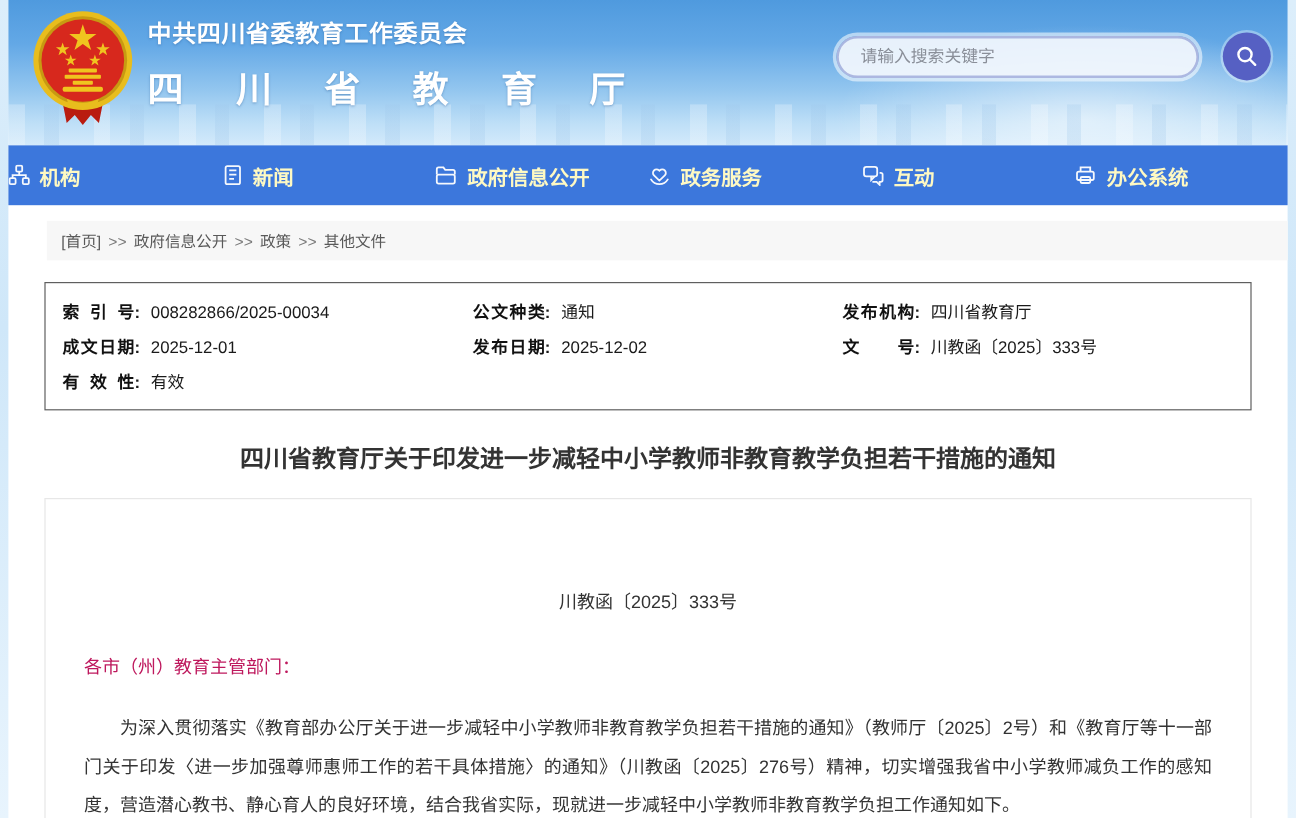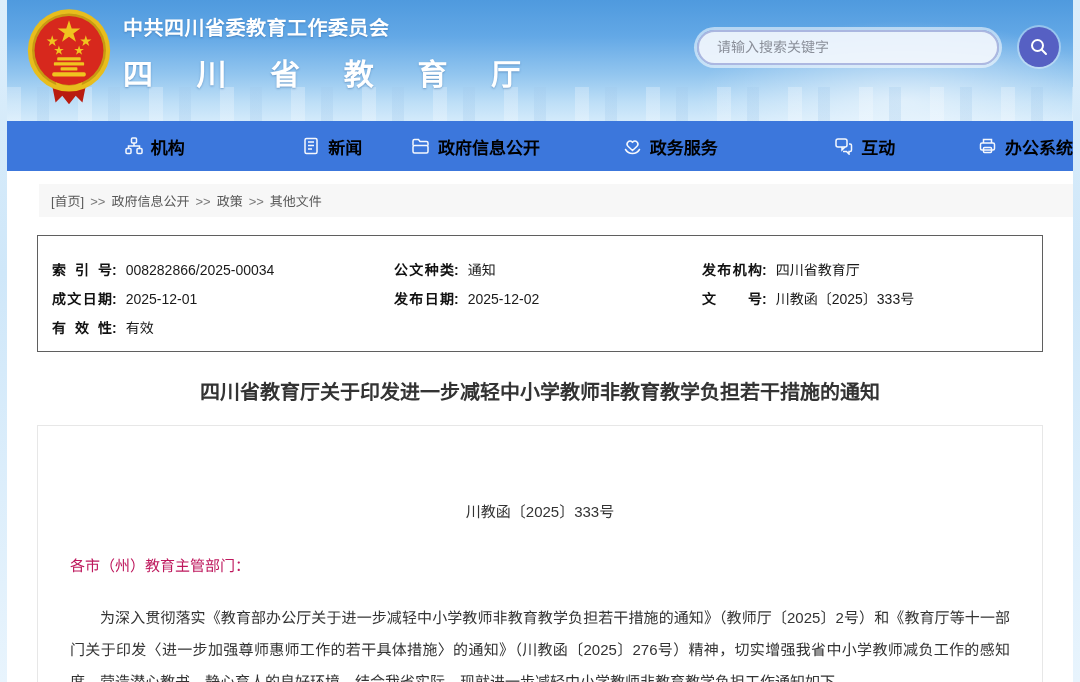--- a/index.html
+++ b/index.html
@@ -44,34 +44,34 @@
   .search-input::placeholder { color:#8a8f99; }
   .search-btn {
     width:40px; height:40px; border-radius:50%; border:none; margin-left:20px; cursor:pointer;
     background:#5660c3; display:flex; align-items:center; justify-content:center;
     box-shadow:0 0 0 2px rgba(255,255,255,.35);
   }
 
   
   .nav { height:50px; background:#3c77dc; display:flex; align-items:stretch; }
   .nav-item {
-    flex:1; display:flex; align-items:center; justify-content:flex-end; gap:8px;
-    color:#000000; font-size:17px; font-weight:bold; text-decoration:none; cursor:pointer;
+    flex:1; display:flex; align-items:center; justify-content:flex-start; gap:8px;
+    color:#fef9c3; font-size:17px; font-weight:bold; text-decoration:none; cursor:pointer;
   }
   .nav-icon { display:flex; align-items:center; opacity:.95; }
 
   
   .crumb-wrap { margin-top:13px; background:#f7f7f7; height:33px; display:flex; align-items:center; padding:0 12px;margin-left:32px; }
   .crumb { font-size:13px; color:#595959; }
   .crumb a { color:#595959; text-decoration:none; cursor:pointer; }
   .crumb .sep { margin:0 6px; color:#7a7a7a; }
 
   
   .meta-box {
-    margin:18px 30px 0; border:1px solid #5f5f5f; padding:20px 14px 8px;
+    margin:18px 30px 0; border:1px solid #5f5f5f; padding:10px 14px 8px;
     display:grid; grid-template-columns:342px 308px 1fr; row-gap:0;
   }
   .meta-field { line-height:29px; font-size:14px; color:#1a1a1a; white-space:nowrap; }
   .meta-label {
     display:inline-block; width:60px; font-weight:bold; color:#111;
     text-align:justify; text-align-last:justify; vertical-align:top;
   }
   .meta-colon { font-weight:bold; margin-right:9px; }
 
   

